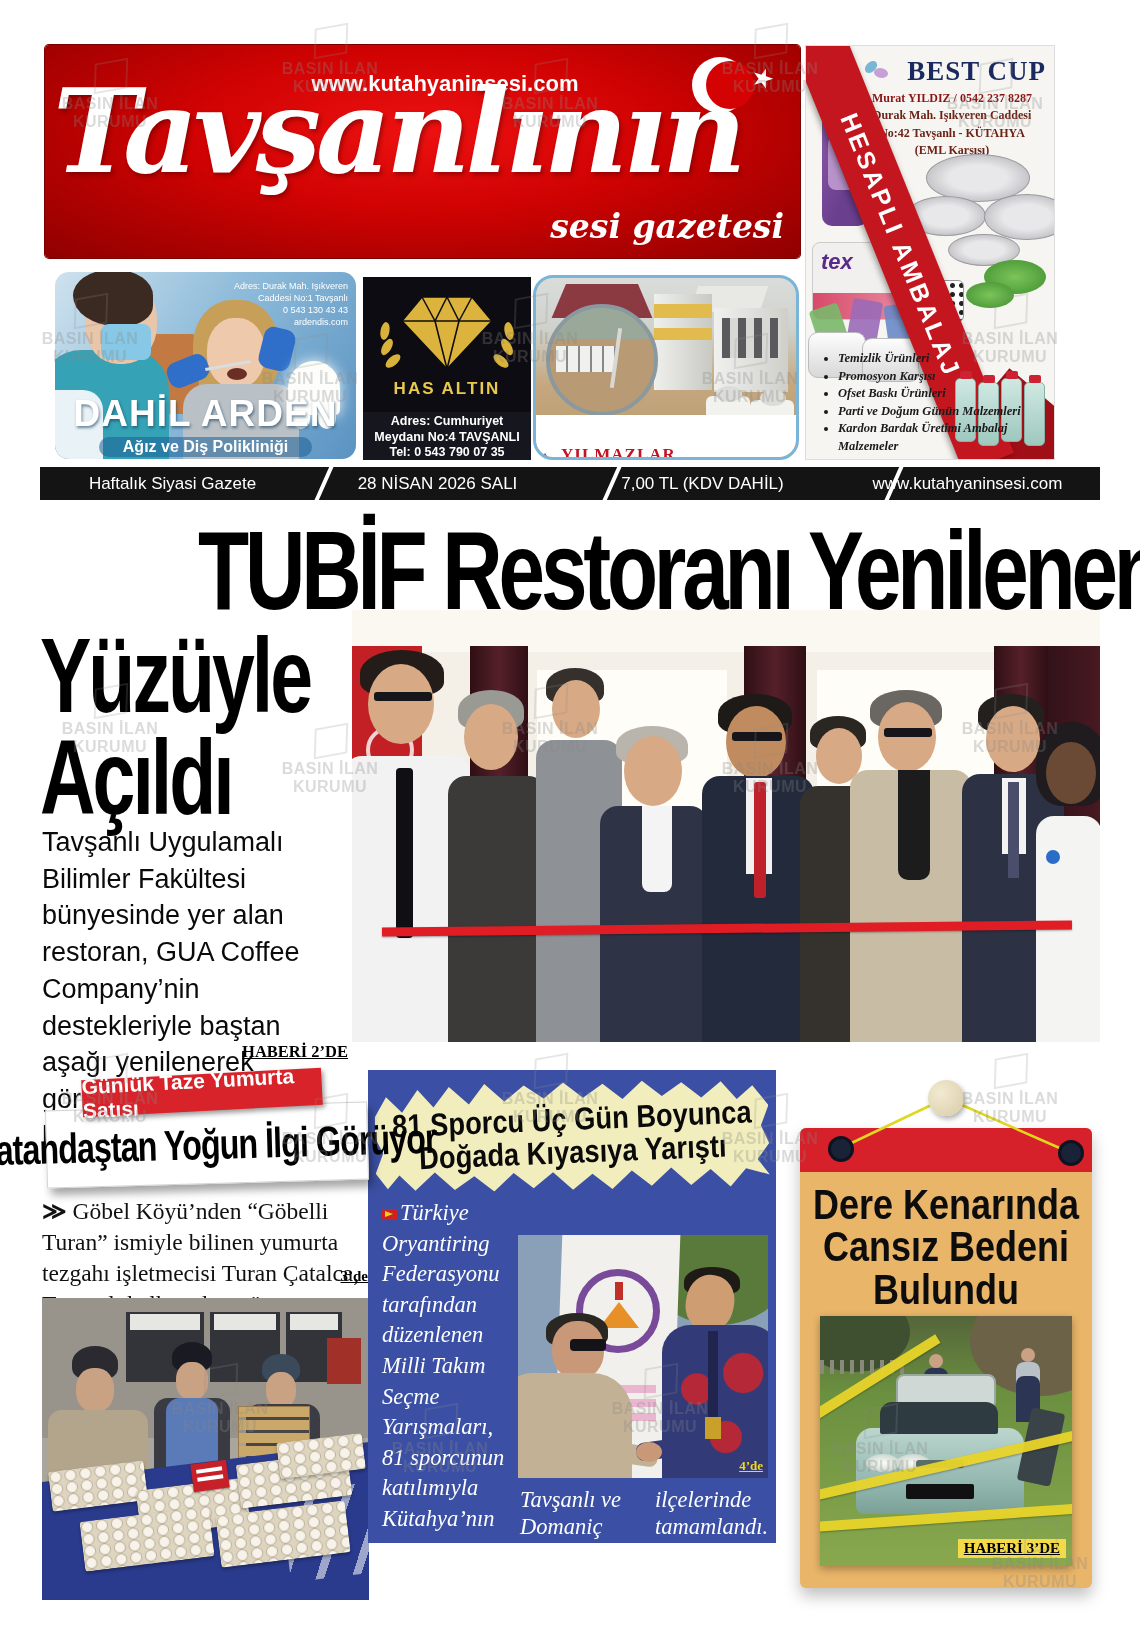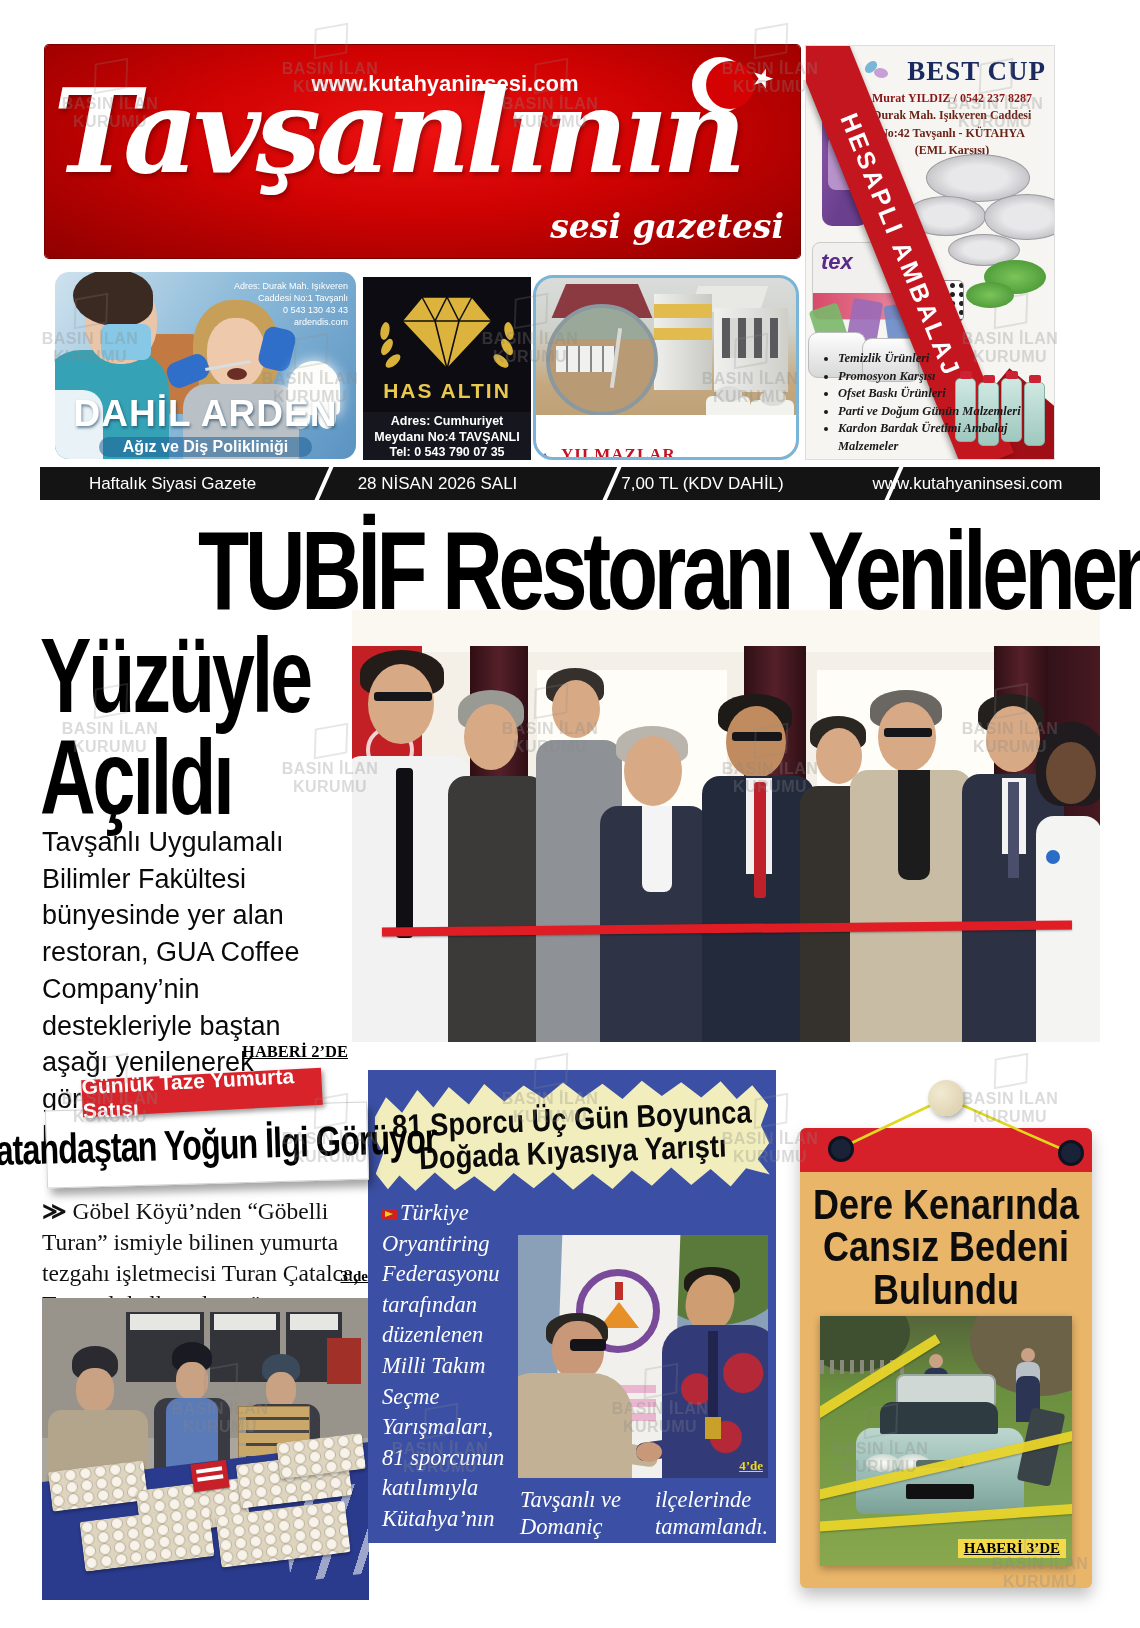--- a/index.html
+++ b/index.html
@@ -123,21 +123,21 @@
     background:#fdfdfa;border-radius:0 0 50% 50%;}
   .ar-tooth::before{left:4px;} .ar-tooth::after{right:4px;}
   .ar-addr{position:absolute;right:8px;top:8px;width:140px;text-align:right;color:#fff;font-size:9px;line-height:1.35;}
   .ar-name{position:absolute;left:0;right:0;bottom:24px;text-align:center;color:#fff;font-weight:800;
     font-size:37px;letter-spacing:1px;text-shadow:1px 2px 3px rgba(20,60,90,.6);}
   .ar-tagline{position:absolute;left:44px;right:44px;bottom:2px;text-align:center;color:#fff;font-weight:bold;
     font-size:16px;background:rgba(30,95,150,.55);border-radius:12px;padding:1px 0;}
 
   .hasaltin{position:absolute;left:363px;top:277px;width:168px;height:183px;background:#0c0c12;overflow:hidden;}
   .ha-name{position:absolute;left:0;right:0;top:102px;text-align:center;color:#e8c94e;font-weight:800;
-    font-size:21px;letter-spacing:2px;}
+    font-size:17px;letter-spacing:2px;}
   .ha-info{position:absolute;left:0;right:0;bottom:0;height:48px;background:#16161e;color:#fff;
     text-align:center;font-weight:bold;font-size:12.5px;line-height:1.25;padding-top:2px;}
   .ha-svg{position:absolute;left:14px;top:6px;}
 
   .yilmazlar{position:absolute;left:533px;top:275px;width:266px;height:185px;border-radius:20px;
     border:3px solid #7ab4d8;overflow:hidden;background:linear-gradient(#d9dcd9 0%,#cfd2cc 28%,#c4a77e 60%,#b89a6e 100%);}
   .yi-arch{position:absolute;left:6px;top:6px;width:120px;height:34px;background:#8a3a40;
     clip-path:polygon(8% 100%,20% 0,80% 0,92% 100%);}
   .yi-silo{position:absolute;left:118px;top:16px;width:58px;height:96px;background:linear-gradient(90deg,#efefec,#c9c9c4);}
   .yi-silo::before{content:"";position:absolute;left:0;top:10px;width:100%;height:14px;background:#e2bb4e;}

